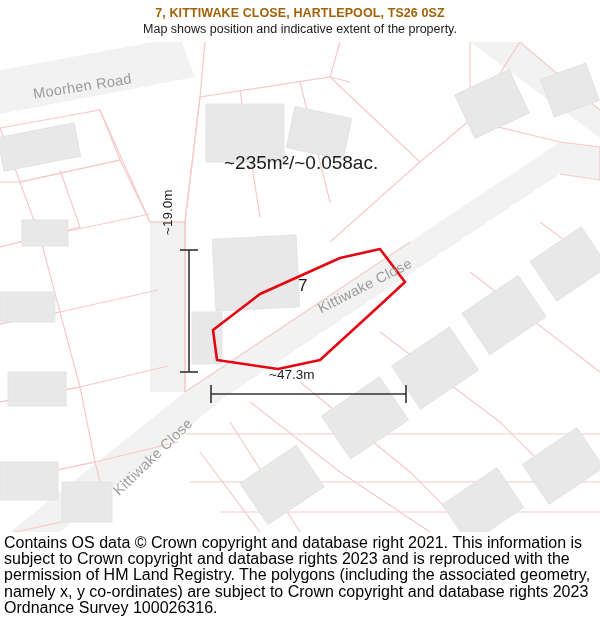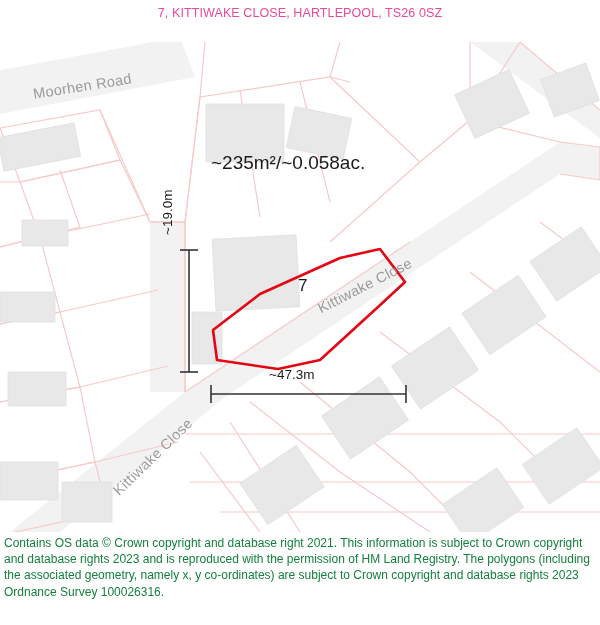--- a/index.html
+++ b/index.html
@@ -23,23 +23,24 @@
   
   .header {
     width: 600px;
     height: 42px;
     text-align: center;
     padding-top: 5px;
     box-sizing: border-box;
   }
   .header .title {
     font-size: 12.5px;
-    color: #ec4899;
+    color: #a16207;
     line-height: 16px;
     letter-spacing: 0.1px;
+    font-weight: bold;
   }
   .header .subtitle {
     font-size: 12.5px;
     color: #1a1a1a;
     line-height: 16px;
   }
   
   .map-wrap {
     position: absolute;
     top: 42px;
@@ -49,21 +50,21 @@
     overflow: hidden;
     background: #ffffff;
   }
   .map-svg {
     position: absolute;
     top: 0;
     left: 0;
   }
   .area-label {
     position: absolute;
-    left: 211px;
+    left: 224px;
     top: 110px;
     font-size: 19px;
     color: #1a1a1a;
     white-space: nowrap;
   }
   .plot-number {
     position: absolute;
     left: 298px;
     top: 234px;
     font-size: 17px;
@@ -113,32 +114,33 @@
     transform-origin: left top;
   }
   
   .footer {
     position: absolute;
     top: 535px;
     left: 0;
     width: 600px;
     padding: 0 4px;
     box-sizing: border-box;
-    font-size: 12px;
+    font-size: 16px;
     line-height: 16.2px;
-    color: #15803d;
+    color: #000000;
   }
 </style>
 </head>
 <body>
 
 <div class="page">
 
   <div class="header">
     <div class="title">7, KITTIWAKE CLOSE, HARTLEPOOL, TS26 0SZ</div>
+    <div class="subtitle">Map shows position and indicative extent of the property.</div>
   </div>
 
   <div class="map-wrap">
     <svg class="map-svg" width="600" height="490" viewBox="0 0 600 490">
 
       <rect x="0" y="0" width="600" height="490" fill="#ffffff"></rect>
 
       <g>
 
         <path d="M -10 30 L 180 -5 L 195 35 L 0 72 Z" fill="#f2f2f2"></path>

